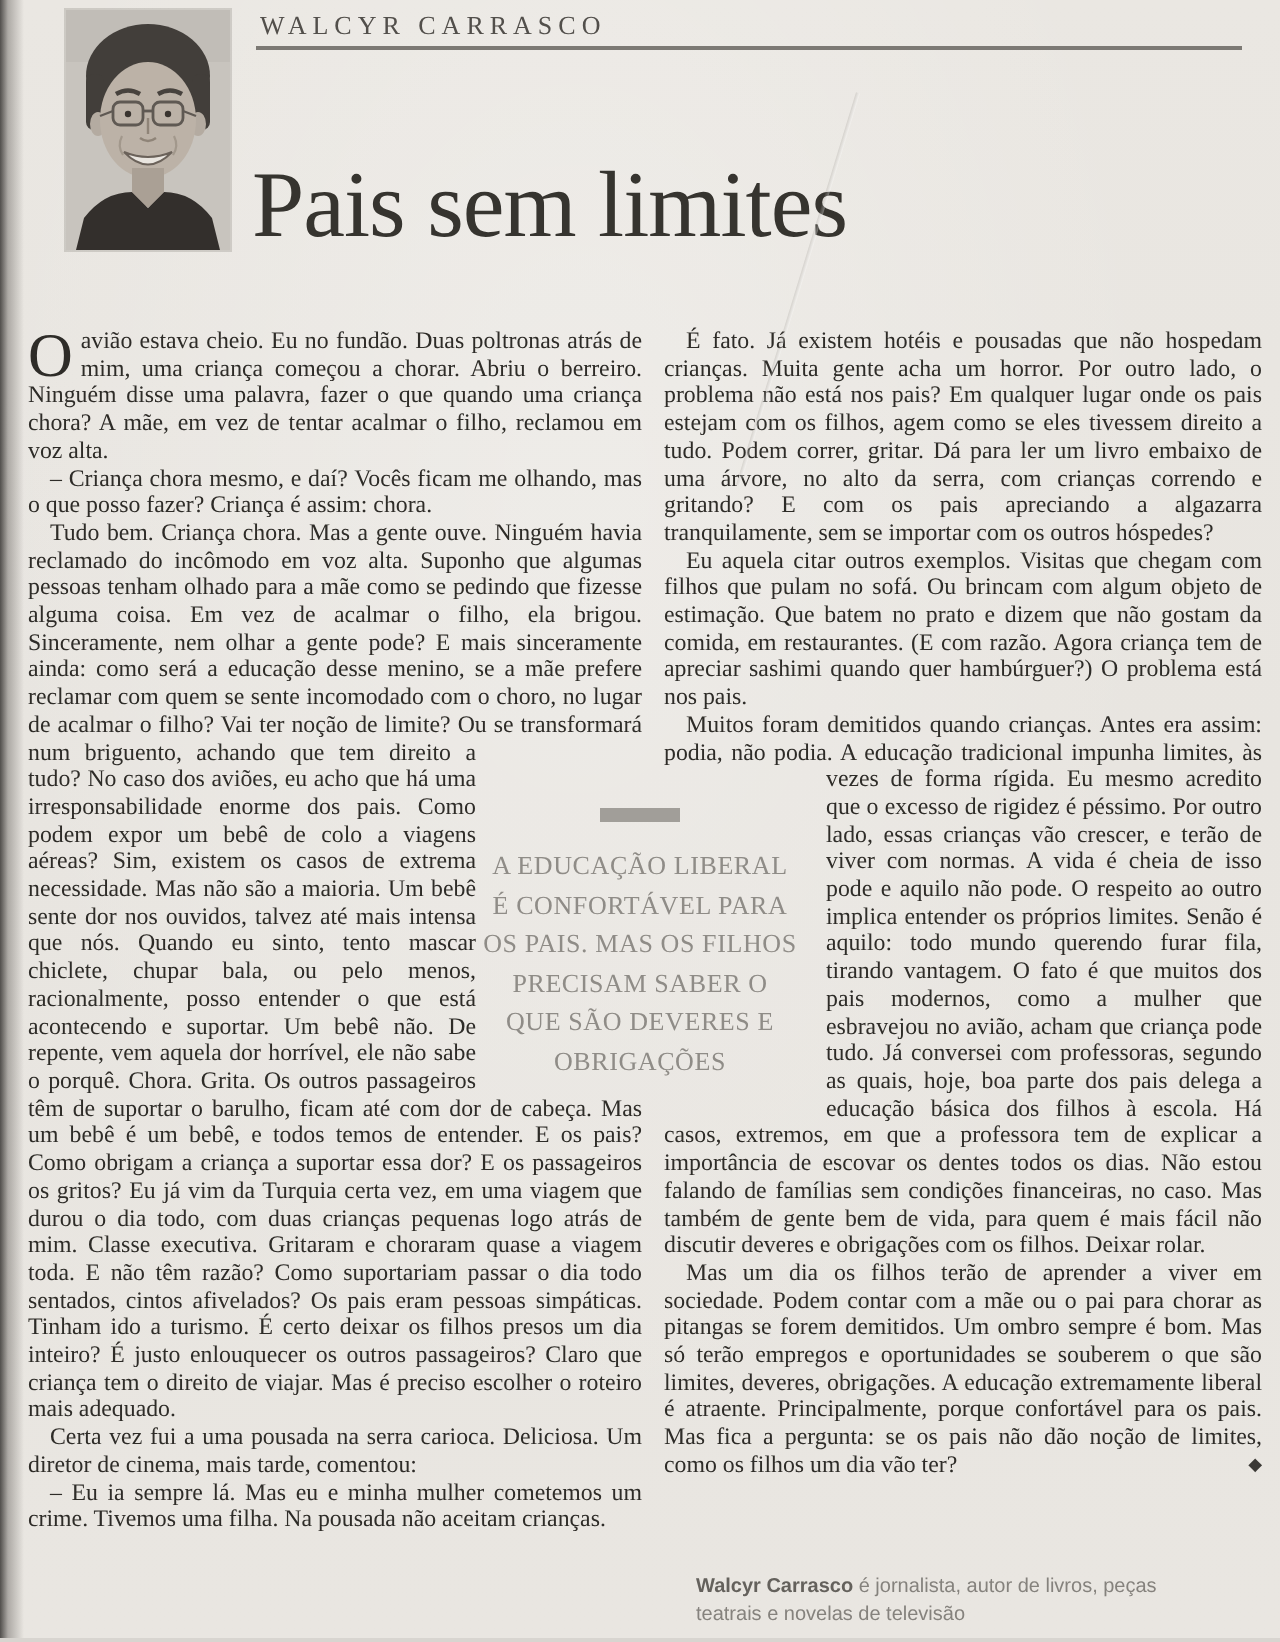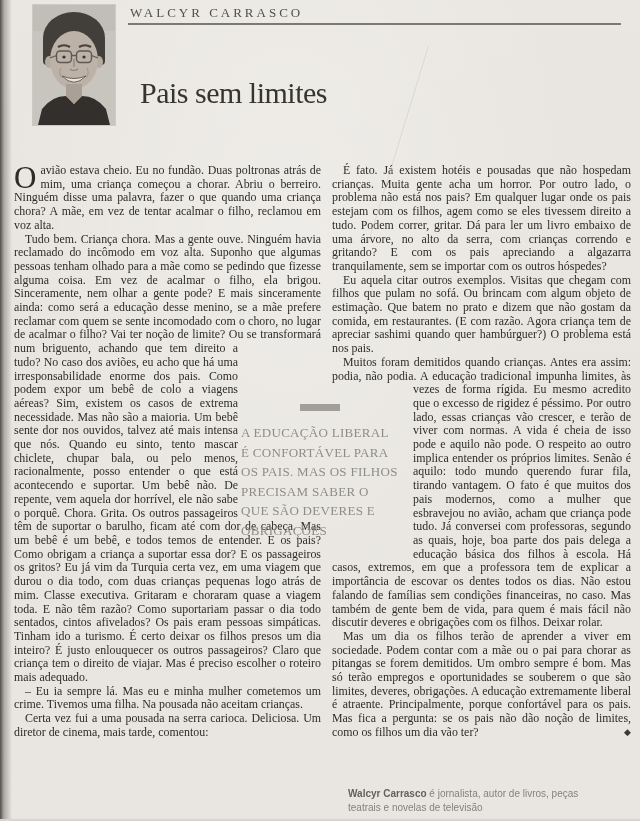--- a/index.html
+++ b/index.html
@@ -21,39 +21,39 @@
     background:linear-gradient(to right, rgba(110,105,98,0.18), rgba(255,255,255,0.35));
     z-index:1;
   }
   .photo{position:absolute;left:33px;top:5px;width:82px;height:120px;background:#c9c5bf;box-shadow:0 0 0 1px rgba(120,115,108,0.25);}
   .kicker{
     position:absolute;left:130px;top:5px;
     font-size:13px;letter-spacing:3px;color:#524f4b;font-weight:400;
   }
   .rule{position:absolute;left:128px;top:23px;width:493px;height:2px;background:#7c7974;}
   .title{
-    position:absolute;left:140px;top:76px;
-    font-size:30px;font-weight:400;color:#36342f;letter-spacing:-0.5px;
+    position:absolute;left:126px;top:76px;
+    font-size:47px;font-weight:400;color:#36342f;letter-spacing:-0.5px;
   }
   .col{
     position:absolute;top:164px;
     font-size:11.9px;line-height:13.7px;color:#2e2c28;
     text-align:justify;
   }
   .col-left{left:14px;width:307px;}
   .col-right{left:332px;width:299px;}
   .para{margin:0;text-indent:11px;}
   .para.first{text-indent:0;}
   .dropcap{
     float:left;font-size:31px;line-height:26px;padding:1px 4px 0 0;color:#2e2c28;
   }
   .spacer-r{float:right;width:76px;height:178px;margin-left:7px;}
   .spacer-l{float:left;width:74px;height:178px;margin-right:7px;}
   .pullquote{
-    position:absolute;left:241px;top:404px;width:158px;z-index:3;
+    position:absolute;left:241px;top:404px;width:158px;text-align:center;z-index:3;
   }
   .pq-bar{width:40px;height:7px;background:#a19e99;margin:0 auto 12px auto;}
   .pq-text{
     font-size:13px;line-height:19.5px;color:#8f8c87;letter-spacing:0.3px;
   }
   .end-mark{float:right;font-size:9px;line-height:13.7px;color:#3b3936;}
   .footer{
     position:absolute;left:348px;top:787px;width:244px;
     font-family:"Liberation Sans", sans-serif;
     font-size:10px;line-height:13.5px;color:#85827d;
@@ -101,29 +101,32 @@
   <div class="kicker">WALCYR CARRASCO</div>
   <div class="rule"></div>
   <h1 class="title" style="margin:0;">Pais sem limites</h1>
 
   <div class="col col-left">
     <p class="para first">
       <span class="dropcap">O</span>
       <span>avião estava cheio. Eu no fundão. Duas poltronas atrás de mim, uma criança começou a chorar. Abriu o berreiro. Ninguém disse uma palavra, fazer o que quando uma criança chora? A mãe, em vez de tentar acalmar o filho, reclamou em voz alta.</span>
     </p>
     <p class="para">
+      <span>– Criança chora mesmo, e daí? Vocês ficam me olhando, mas o que posso fazer? Criança é assim: chora.</span>
+    </p>
+    <p class="para">
       <span>Tudo bem. Criança chora. Mas a gente ouve. Ninguém havia reclamado do incômodo em voz alta. Suponho que algumas pessoas tenham olhado para a mãe como se pedindo que fizesse alguma coisa. Em vez de acalmar o filho, ela brigou. Sinceramente, nem olhar a gente pode? E mais sinceramente ainda: como será a educação desse menino, se a mãe prefere reclamar com quem se sente incomodado com o choro, no lugar de acalmar o filho? Vai ter noção de limite? Ou se transformará num briguento, achando </span>
       <span class="spacer-r"></span>
       <span>que tem direito a tudo? No caso dos aviões, eu acho que há uma irresponsabilidade enorme dos pais. Como podem expor um bebê de colo a viagens aéreas? Sim, existem os casos de extrema necessidade. Mas não são a maioria. Um bebê sente dor nos ouvidos, talvez até mais intensa que nós. Quando eu sinto, tento mascar chiclete, chupar bala, ou pelo menos, racionalmente, posso entender o que está acontecendo e suportar. Um bebê não. De repente, vem aquela dor horrível, ele não sabe o porquê. Chora. Grita. Os outros passageiros têm de suportar o barulho, ficam até com dor de cabeça. Mas um bebê é um bebê, e todos temos de entender. E os pais? Como obrigam a criança a suportar essa dor? E os passageiros os gritos? Eu já vim da Turquia certa vez, em uma viagem que durou o dia todo, com duas crianças pequenas logo atrás de mim. Classe executiva. Gritaram e choraram quase a viagem toda. E não têm razão? Como suportariam passar o dia todo sentados, cintos afivelados? Os pais eram pessoas simpáticas. Tinham ido a turismo. É certo deixar os filhos presos um dia inteiro? É justo enlouquecer os outros passageiros? Claro que criança tem o direito de viajar. Mas é preciso escolher o roteiro mais adequado.</span>
     </p>
     <p class="para">
-      <span>– Eu ia sempre lá. Mas eu e minha mulher cometemos um crime. Tivemos uma filha. Na pousada não aceitam crianças.</span>
+      <span>Certa vez fui a uma pousada na serra carioca. Deliciosa. Um diretor de cinema, mais tarde, comentou:</span>
     </p>
     <p class="para">
-      <span>Certa vez fui a uma pousada na serra carioca. Deliciosa. Um diretor de cinema, mais tarde, comentou:</span>
+      <span>– Eu ia sempre lá. Mas eu e minha mulher cometemos um crime. Tivemos uma filha. Na pousada não aceitam crianças.</span>
     </p>
   </div>
 
   <div class="col col-right">
     <p class="para">
       <span>É fato. Já existem hotéis e pousadas que não hospedam crianças. Muita gente acha um horror. Por outro lado, o problema não está nos pais? Em qualquer lugar onde os pais estejam com os filhos, agem como se eles tivessem direito a tudo. Podem correr, gritar. Dá para ler um livro embaixo de uma árvore, no alto da serra, com crianças correndo e gritando? E com os pais apreciando a algazarra tranquilamente, sem se importar com os outros hóspedes?</span>
     </p>
     <p class="para">
       <span>Eu aquela citar outros exemplos. Visitas que chegam com filhos que pulam no sofá. Ou brincam com algum objeto de estimação. Que batem no prato e dizem que não gostam da comida, em restaurantes. (E com razão. Agora criança tem de apreciar sashimi quando quer hambúrguer?) O problema está nos pais.</span>
     </p>

